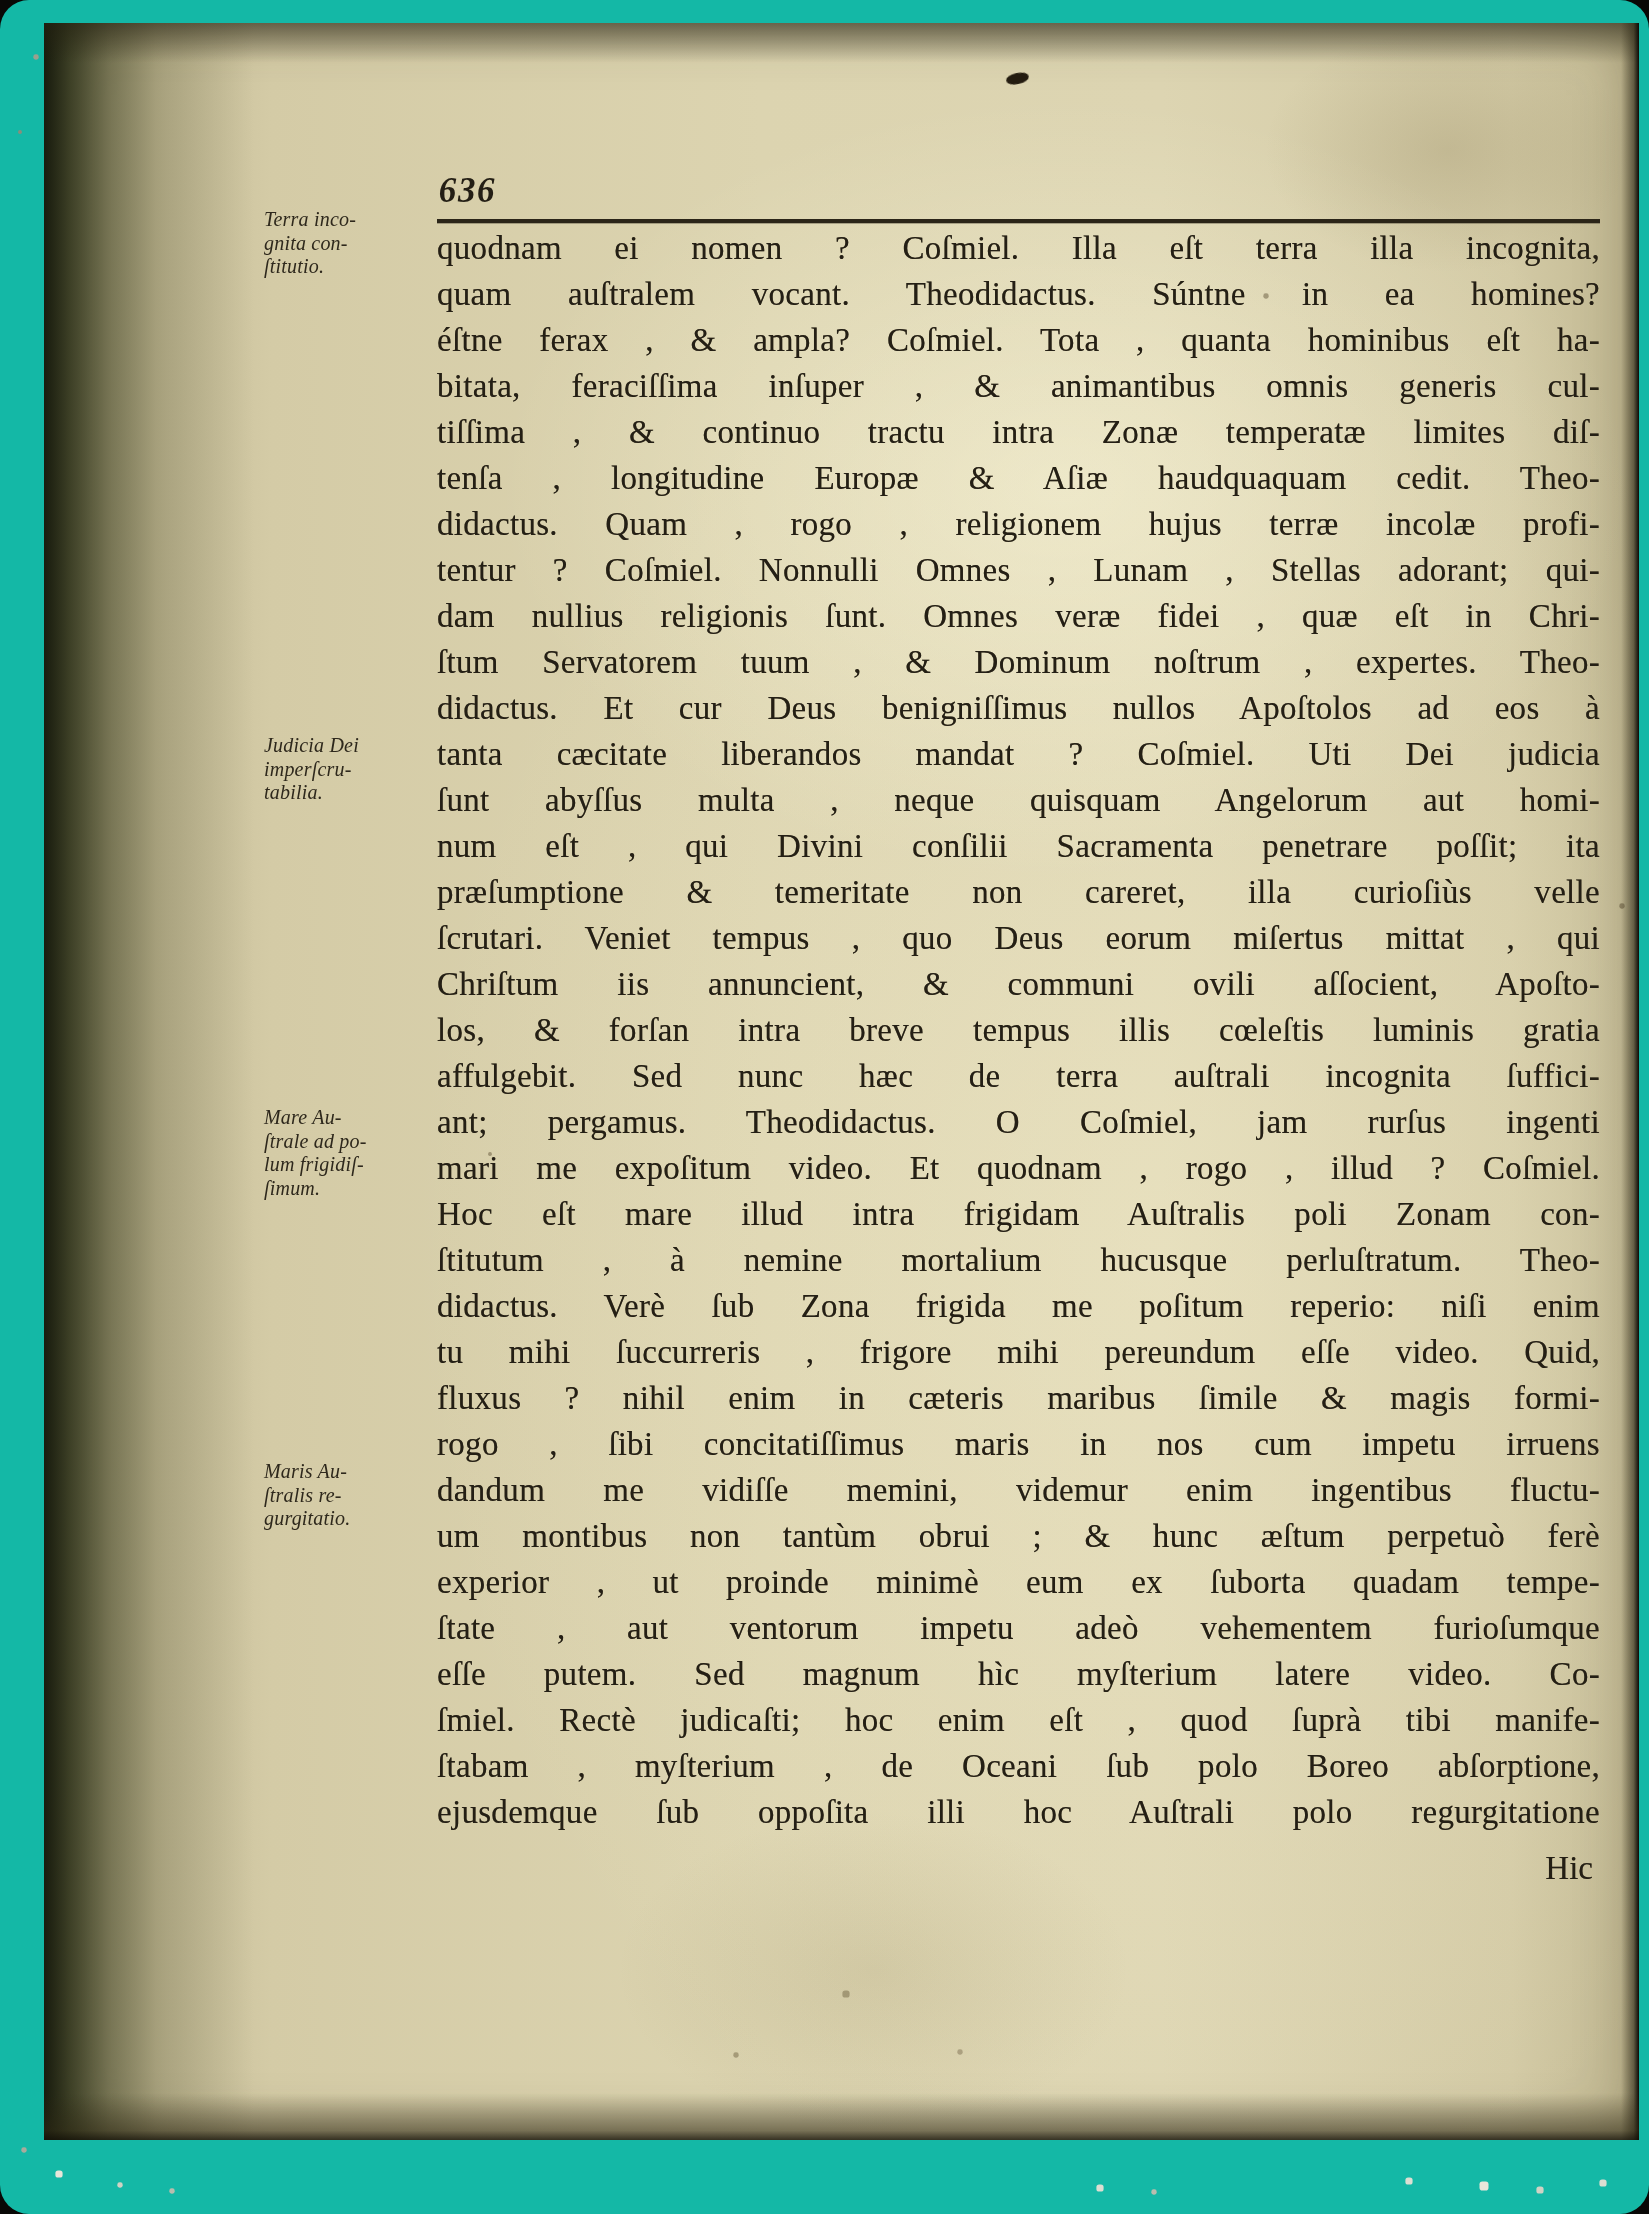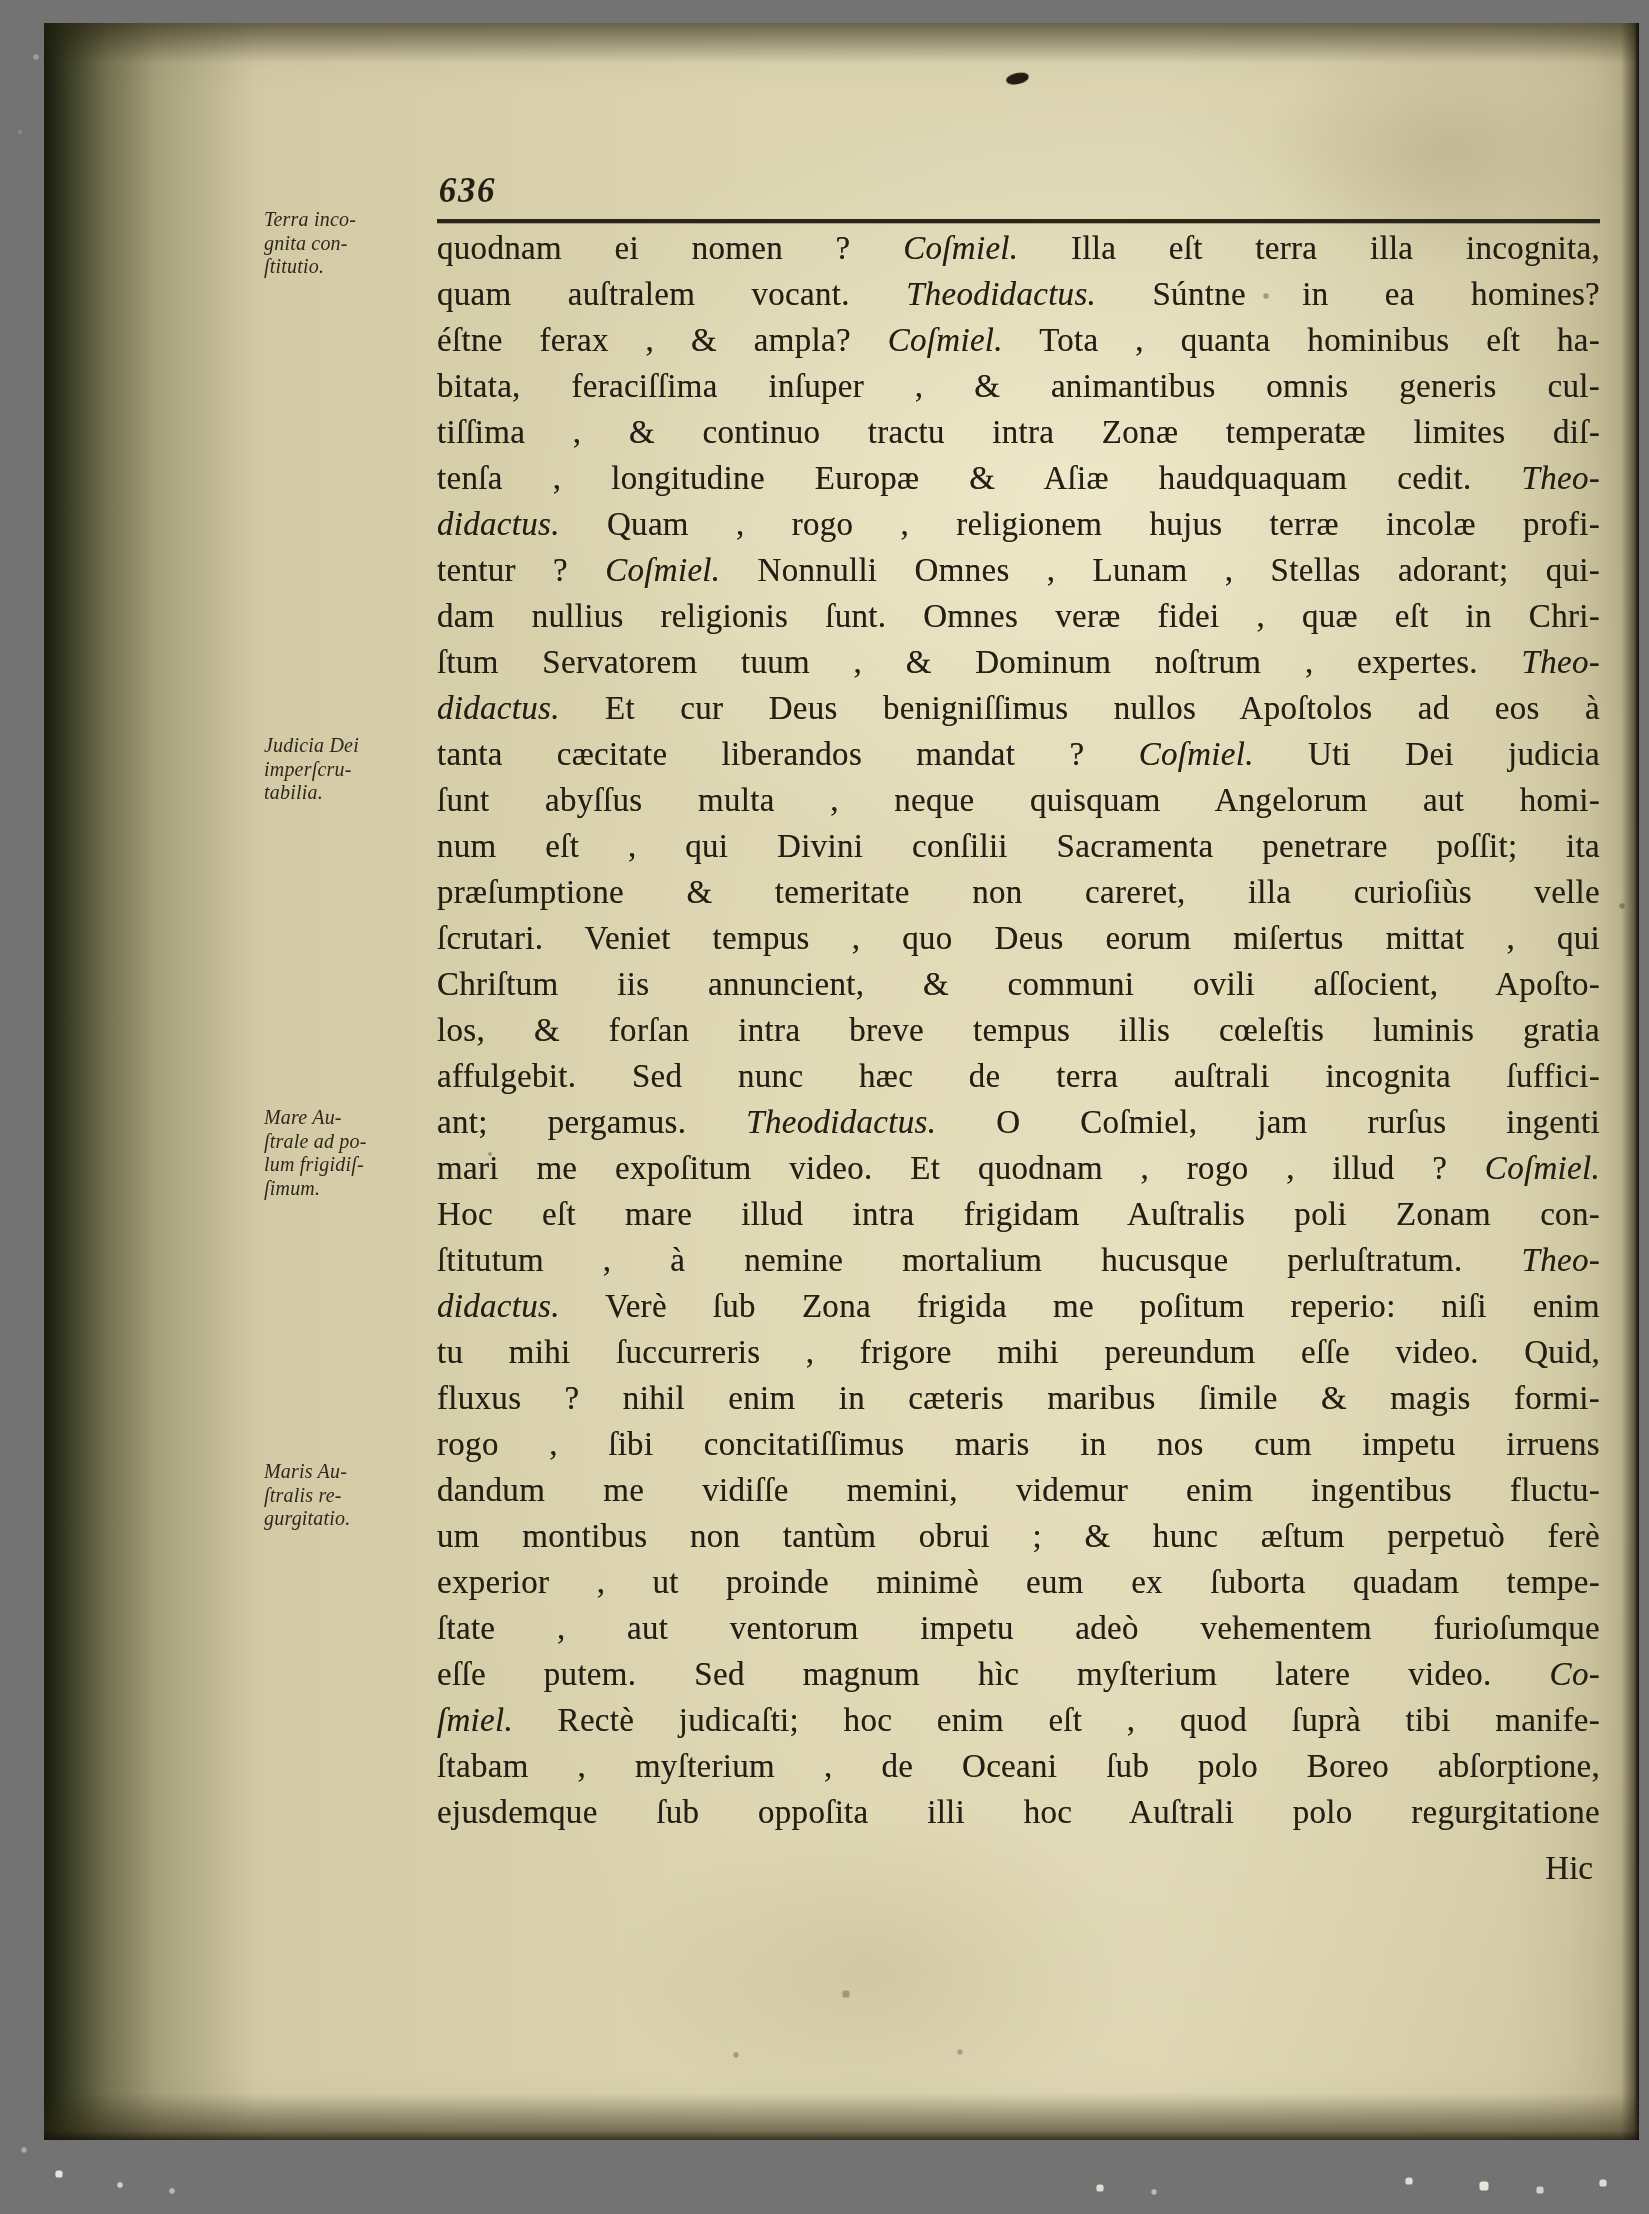--- a/index.html
+++ b/index.html
@@ -1,21 +1,21 @@
 <!DOCTYPE html>
 <html style="--ink: #241f15;font-size:14px"><head>
 <meta charset="utf-8">
 <style>
   html, body { margin: 0; padding: 0; background: #090806; }
   body {
     width: 1649px; height: 2214px;
     position: relative; overflow: hidden;
     font-family: "Liberation Serif", "DejaVu Serif", serif;
   }
-  .scan { position: absolute; inset: 0; background: #737373; }
+  .scan { position: absolute; inset: 0; background: #14b8a6; border-radius: 29px; }
 
   
   .paper {
     position: absolute; left: 44px; top: 23px; width: 1595px; height: 2117px;
     background:
       radial-gradient(786px 542px at 64% 22%, rgba(255,252,226,0.45), rgba(255,252,226,0) 72%),
       radial-gradient(961px 1310px at 70% 58%, rgba(250,244,212,0.35), rgba(250,244,212,0) 78%),
       radial-gradient(367px 227px at 52% 92%, rgba(120,105,60,0.14), rgba(120,105,60,0) 70%),
       radial-gradient(262px 175px at 88% 6%, rgba(110,95,55,0.18), rgba(110,95,55,0) 70%),
       linear-gradient(90deg, #8a8563 0px, #b0a881 48px, #c6bd98 122px, #d4cba6 227px,
@@ -93,21 +93,21 @@
 
   .body {
     position: absolute; left: 437px; top: 225px; width: 1163px;
     font-size: 33px; line-height: 46px; letter-spacing: 0.3px;
     text-shadow: 0 0 0.5px rgba(40,30,10,0.55);
   }
   .body-line {
     text-align: justify; text-align-last: justify; text-justify: inter-word;
     white-space: normal; height: 46px; overflow: hidden;
   }
-  .it { font-style: italic; }
+  .it { }
 
   .catchword {
     position: absolute; left: 437px; top: 1845px; width: 1156px;
     text-align: right; font-size: 33px; line-height: 46px;
     text-shadow: 0 0 0.5px rgba(40,30,10,0.55);
   }
 </style>
 </head>
 <body>
 

